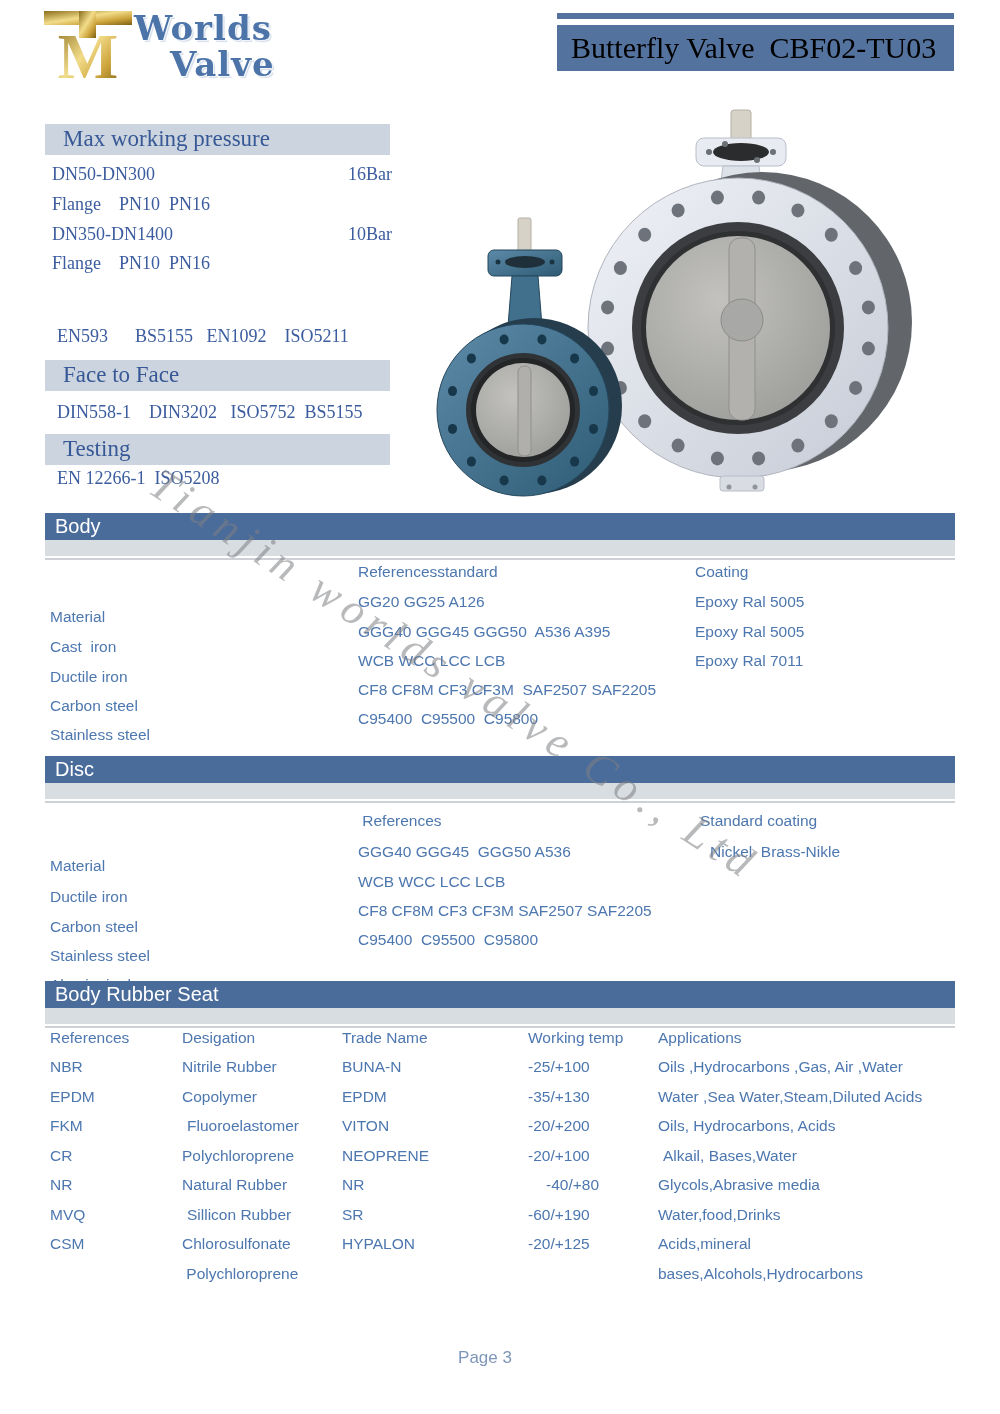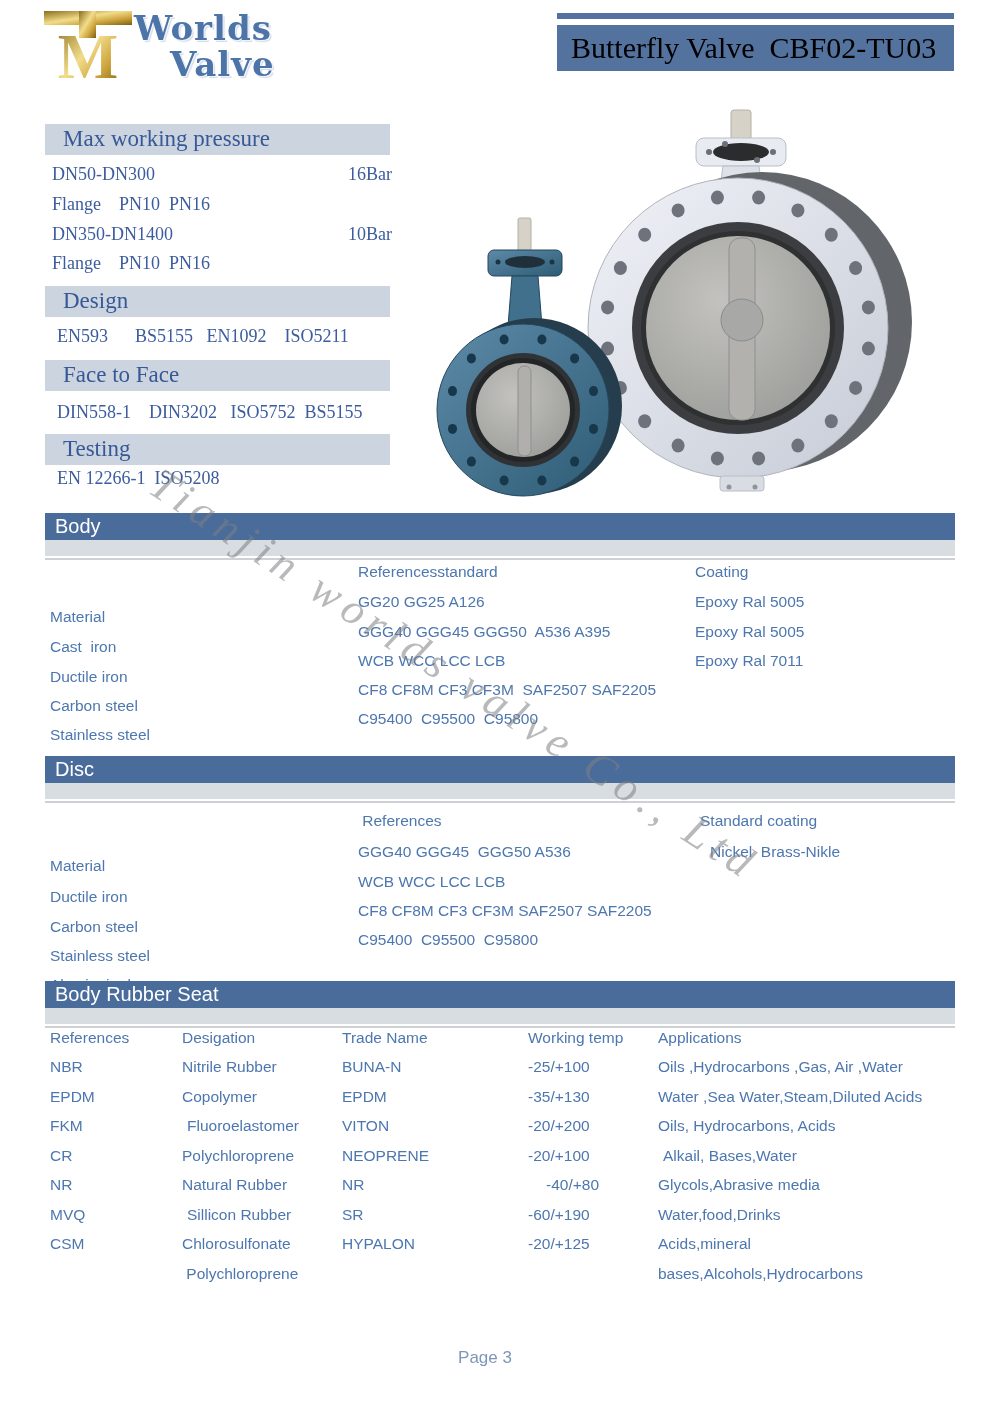--- a/index.html
+++ b/index.html
@@ -174,21 +174,20 @@
     <span class="lbl pre">Flange    PN10  PN16</span>
   </div>
   <div class="spec-row" style="top:224px;">
     <span class="lbl pre">DN350-DN1400</span>
     <span class="val pre">10Bar</span>
   </div>
   <div class="spec-row" style="top:253px;">
     <span class="lbl pre">Flange    PN10  PN16</span>
   </div>
 
-  <div class="spec-header" style="top:286px;">Design</div>
   <div class="spec-row" style="top:326px;">
     <span class="lbl pre" style="left:12px;">EN593      BS5155   EN1092    ISO5211</span>
   </div>
 
   <div class="spec-header" style="top:360px;">Face to Face</div>
   <div class="spec-row" style="top:402px;">
     <span class="lbl pre" style="left:12px;">DIN558-1    DIN3202   ISO5752  BS5155</span>
   </div>
 
   <div class="spec-header" style="top:434px;">Testing</div>

